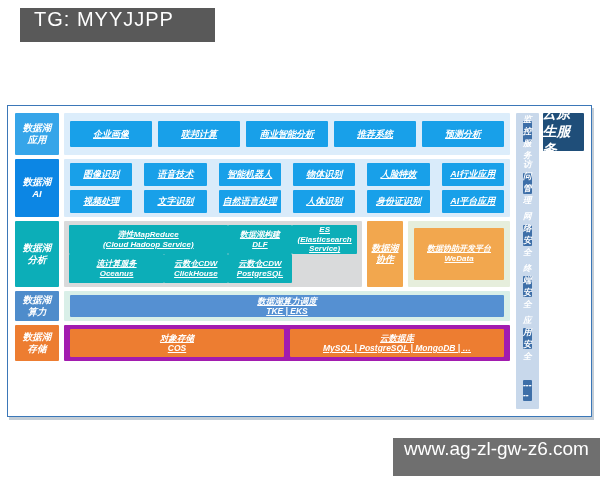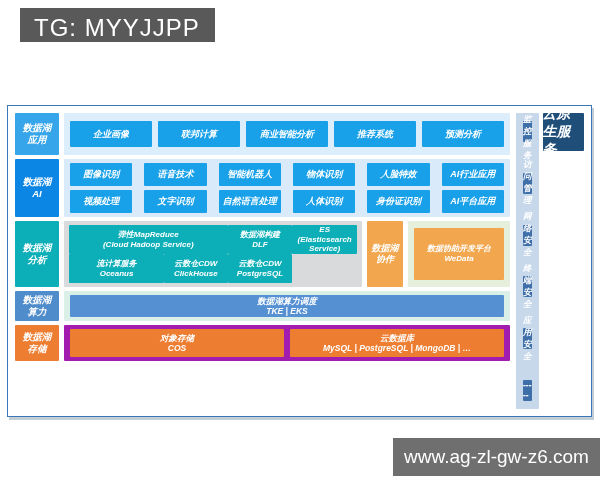--- a/index.html
+++ b/index.html
@@ -2,43 +2,43 @@
 <html><head>
 <meta charset="utf-8">
 <style>
   * { margin:0; padding:0; box-sizing:border-box; }
   html,body { width:600px; height:480px; background:#ffffff; overflow:hidden;
               font-family:"Liberation Sans","DejaVu Sans",sans-serif; }
   .ml { white-space:pre-line; }
 
   
   .tg-banner { position:absolute; left:20px; top:8px; width:195px; height:34px;
-    background:#595959; color:#ffffff; font-size:24px; letter-spacing:1px;
-    display:flex; align-items:flex-end; padding-left:14px; }
+    background:#595959; color:#ffffff; font-size:20px; letter-spacing:1px;
+    display:flex; align-items:flex-start; padding-left:14px; }
 
   
   .watermark { position:absolute; left:393px; top:438px; width:207px; height:38px;
     background:#6F6F6F; color:#ffffff; font-size:19px;
-    display:flex; align-items:center; justify-content:center; }
+    display:flex; align-items:flex-start; justify-content:center; }
 
   
   .panel { position:absolute; left:7px; top:105px; width:585px; height:312px;
     background:#ffffff; border:1px solid #3B77B8; box-shadow:2px 3px 0 #c3cdd6;
     padding:7px; display:flex; gap:6px; }
 
   .main-col { flex:1; display:flex; flex-direction:column; gap:4px; }
   .row { display:flex; gap:5px; }
   .row-label { width:44px; color:#fff; font-weight:bold; font-style:italic;
     font-size:9.5px; line-height:1.25; display:flex; align-items:center;
     justify-content:center; text-align:center; border-radius:1px; flex:none; }
   .row-content { flex:1; display:flex; gap:6px; padding:4px 6px; border-radius:1px; }
 
   .box { color:#ffffff; font-weight:bold; font-style:italic; font-size:9px;
     line-height:1.2; display:flex; align-items:center; justify-content:center;
-    text-align:center; border-radius:1px; }
+    text-align:center; border-radius:1px;text-decoration:underline; }
 
   
   .r-app { height:42px; }
   .r-app .row-label { background:#36A5E9; }
   .r-app .row-content { background:#DCEDFB; align-items:center; }
   .r-app .box { background:#18A0E9; flex:1; height:26px; }
 
   
   .r-ai { height:58px; }
   .r-ai .row-label { background:#0C86E4; }

